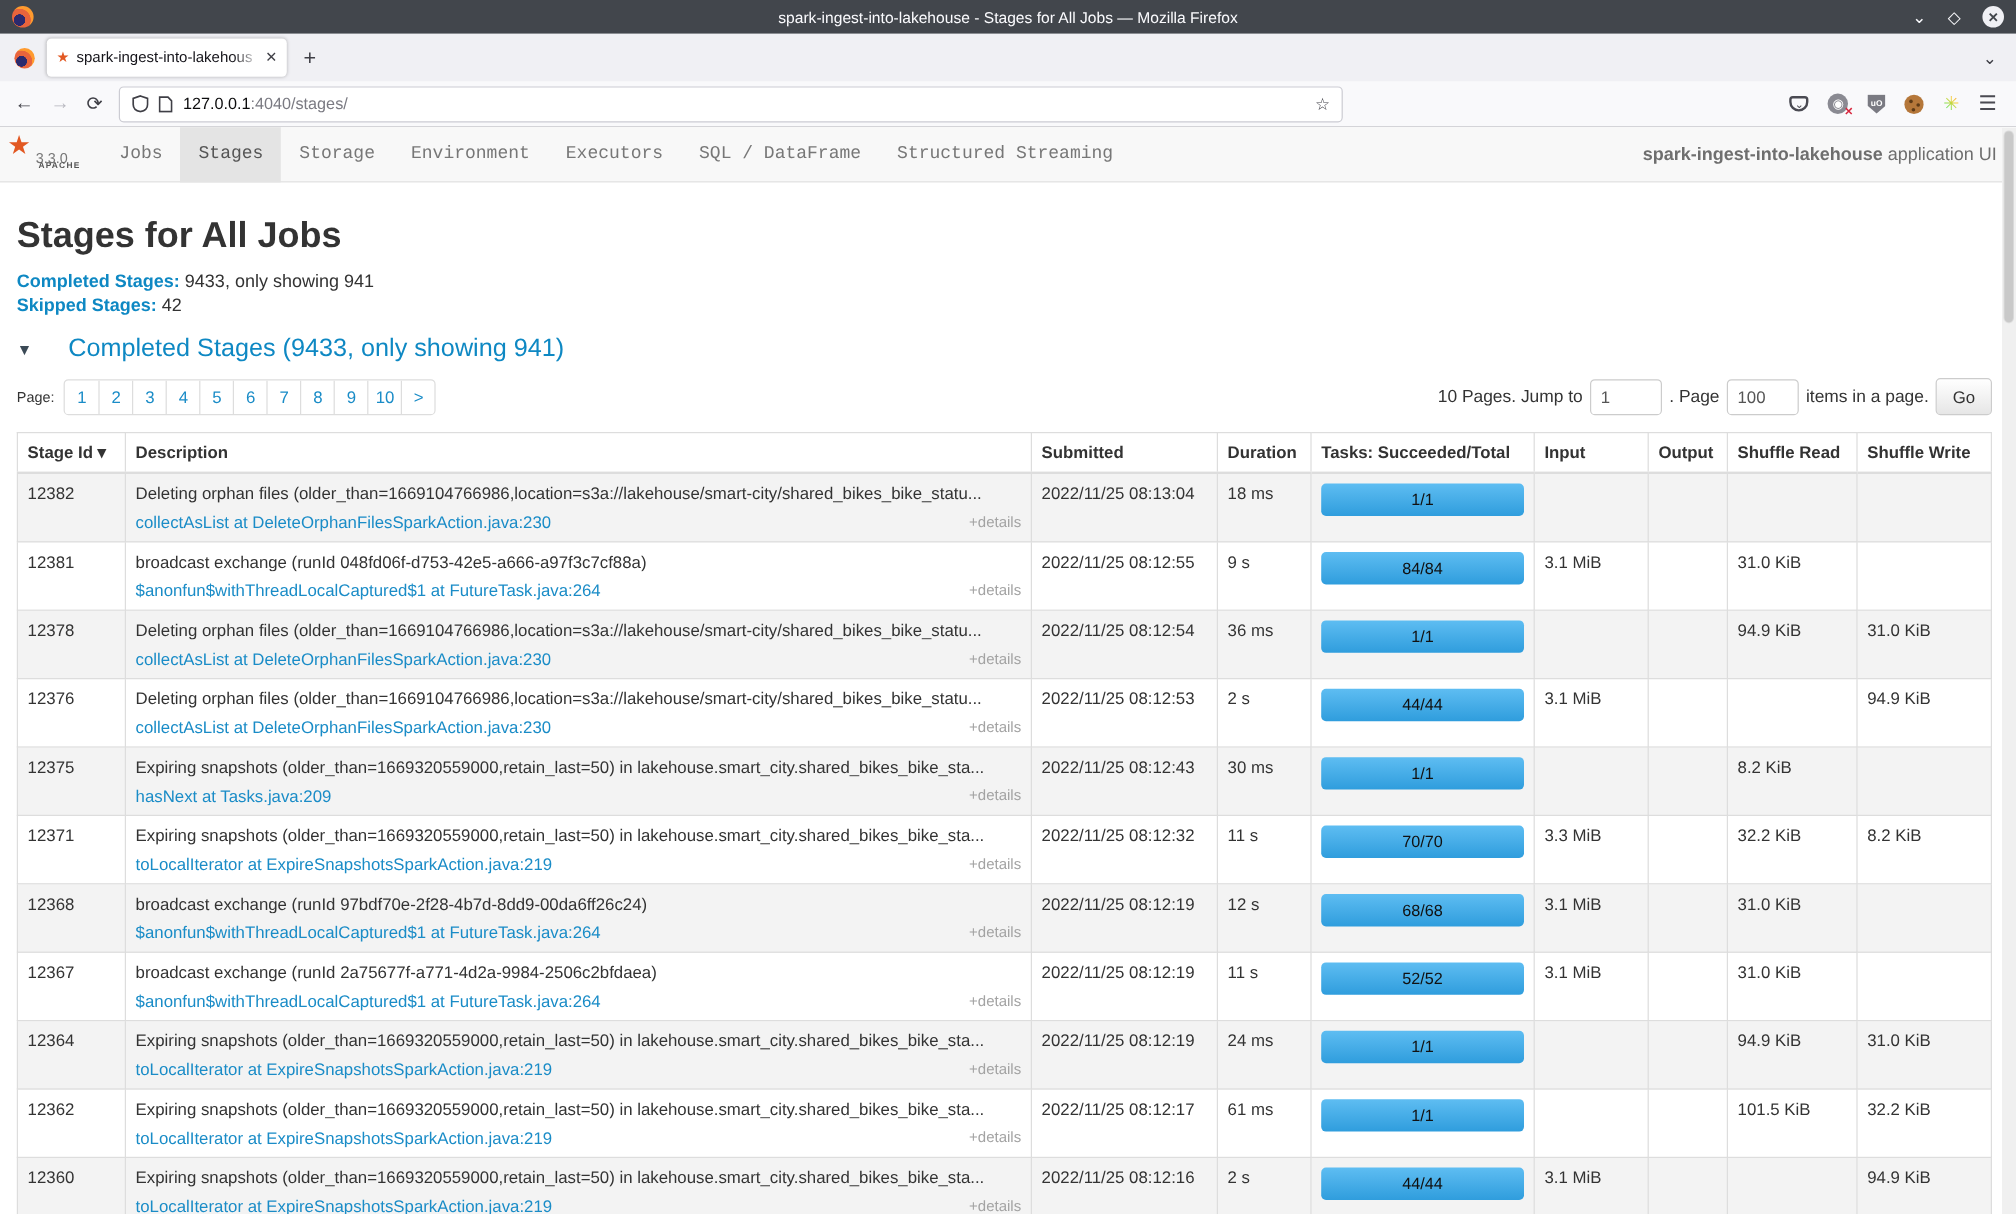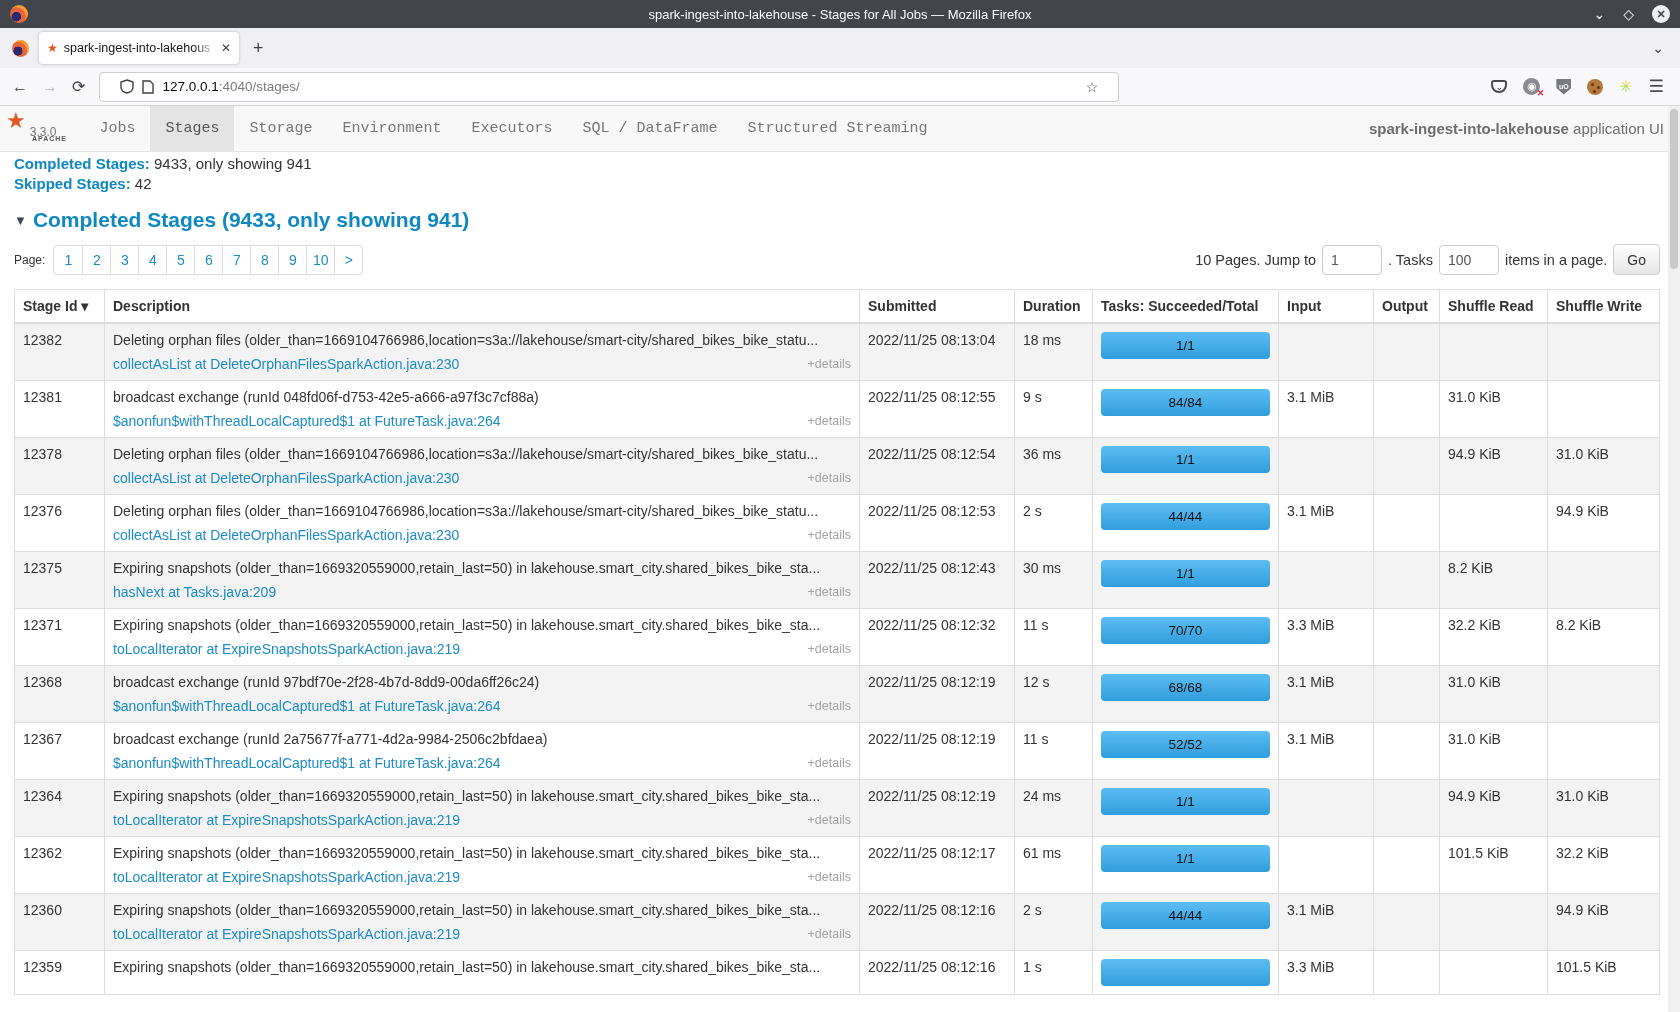--- a/index.html
+++ b/index.html
@@ -28,21 +28,21 @@
     -webkit-mask-image:linear-gradient(90deg,#000 85%,transparent); mask-image:linear-gradient(90deg,#000 85%,transparent); }
   .tab-close { color:#3f3f46; font-size:12px; margin-left:4px; }
   .newtab-btn { font-size:18px; color:#3f3f46; margin-left:14px; }
   .tabbar-caret { margin-left:auto; color:#3f3f46; font-size:14px; padding-right:8px; }
 
   .urlbar { height:38px; background:#f9f9fb; border-bottom:1px solid #d4d4d8;
     display:flex; align-items:center; padding:0 12px; gap:14px; }
   .nav-arrow { font-size:16px; color:#3f3f46; }
   .nav-arrow.disabled { color:#b6b6be; }
   .url-field { flex:1; max-width:1020px; height:30px; background:#fff; border:1px solid #ccccd3;
-    border-radius:4px; display:flex; align-items:center; padding:0 20px; gap:8px; }
+    border-radius:4px; display:flex; align-items:center; padding:0 10px; gap:8px; }
   .url-shield, .url-doc { color:#3f3f46; font-size:13px; }
   .url-text { flex:1; font-size:13.5px; }
   .url-host { color:#0c0c0d; }
   .url-rest { color:#7a7a82; }
   .url-star { color:#3f3f46; font-size:14px; }
   .toolbar-icons { display:flex; align-items:center; gap:16px; margin-left:auto; padding-right:4px; }
   .tb-icon { color:#4a4a52; font-size:15px; position:relative; }
   .pocket-icon { width:16px; height:13px; border:2px solid #4a4a52; border-radius:3px 3px 8px 8px;
     display:flex; align-items:center; justify-content:center; font-size:9px; color:#4a4a52; }
   .profile-icon { width:17px; height:17px; border-radius:50%; background:#8a8a92; color:#fff;
@@ -72,21 +72,21 @@
   .nav-app { margin-left:auto; font-size:15px; color:#6e6e6e; }
   .nav-app b { color:#6e6e6e; }
 
   
   .content { padding:0 20px 0 14px; }
   .page-title { font-size:30px; font-weight:bold; color:#333; margin:28px 0 12px; }
   .stat-line { font-size:15px; color:#333; margin:3px 0; }
   .stat-label { color:#0e88c3; font-weight:bold;text-align:right; }
   .section-header { margin:16px 0 2px; display:flex; align-items:center; cursor:pointer; }
   .section-arrow { font-size:13px; color:#3b4a56; margin-right:6px; }
-  .section-title { font-size:21px; font-weight:bold; color:#0e88c3; }
+  .section-title { font-size:21px; font-weight:normal; color:#0e88c3;margin-left:24px; }
 
   .pager-row { display:flex; align-items:center; margin:12px 0 14px; }
   .pager-label { font-size:12px; color:#333; margin-right:8px; }
   .page-group { display:flex; border:1px solid #ddd; border-radius:4px; overflow:hidden; background:#fff; }
   .page-btn { padding:6px 0; width:28px; text-align:center; font-size:14px; color:#1a8cc7;
     border-left:1px solid #ddd; cursor:pointer; }
   .page-btn:first-child { border-left:none; }
   .pager-right { margin-left:auto; display:flex; align-items:center; gap:6px; font-size:14.5px; color:#333; }
   .pager-input { width:60px; height:30px; border:1px solid #ccc; border-radius:4px; padding:0 8px;
     font-size:14px; color:#555; font-family:"Liberation Sans",sans-serif; }
@@ -178,20 +178,21 @@
       <li class="nav-item">Storage</li>
       <li class="nav-item">Environment</li>
       <li class="nav-item">Executors</li>
       <li class="nav-item">SQL / DataFrame</li>
       <li class="nav-item">Structured Streaming</li>
     </ul>
   <div class="nav-app"><b>spark-ingest-into-lakehouse</b><span> application UI</span></div>
 </div>
 
 <div class="content">
+  <h2 class="page-title">Stages for All Jobs</h2>
 
   <div class="stat-line">
     <span class="stat-label">Completed Stages:</span><span> 9433, only showing 941</span>
   </div>
   <div class="stat-line">
     <span class="stat-label">Skipped Stages:</span><span> 42</span>
   </div>
 
   <div class="section-header">
     <span class="section-arrow">▼</span>
@@ -209,21 +210,21 @@
         <span class="page-btn">6</span>
         <span class="page-btn">7</span>
         <span class="page-btn">8</span>
         <span class="page-btn">9</span>
         <span class="page-btn">10</span>
         <span class="page-btn">&gt;</span>
       </div>
     <div class="pager-right">
       <span>10 Pages. Jump to</span>
       <input class="pager-input" value="1" style="">
-      <span>. Tasks</span>
+      <span>. Page</span>
       <input class="pager-input" value="100" style="">
       <span>items in a page.</span>
       <button class="go-btn">Go</button>
     </div>
   </div>
 
   <table class="stages">
     <colgroup>
       <col class="c0">
         <col class="c1">

